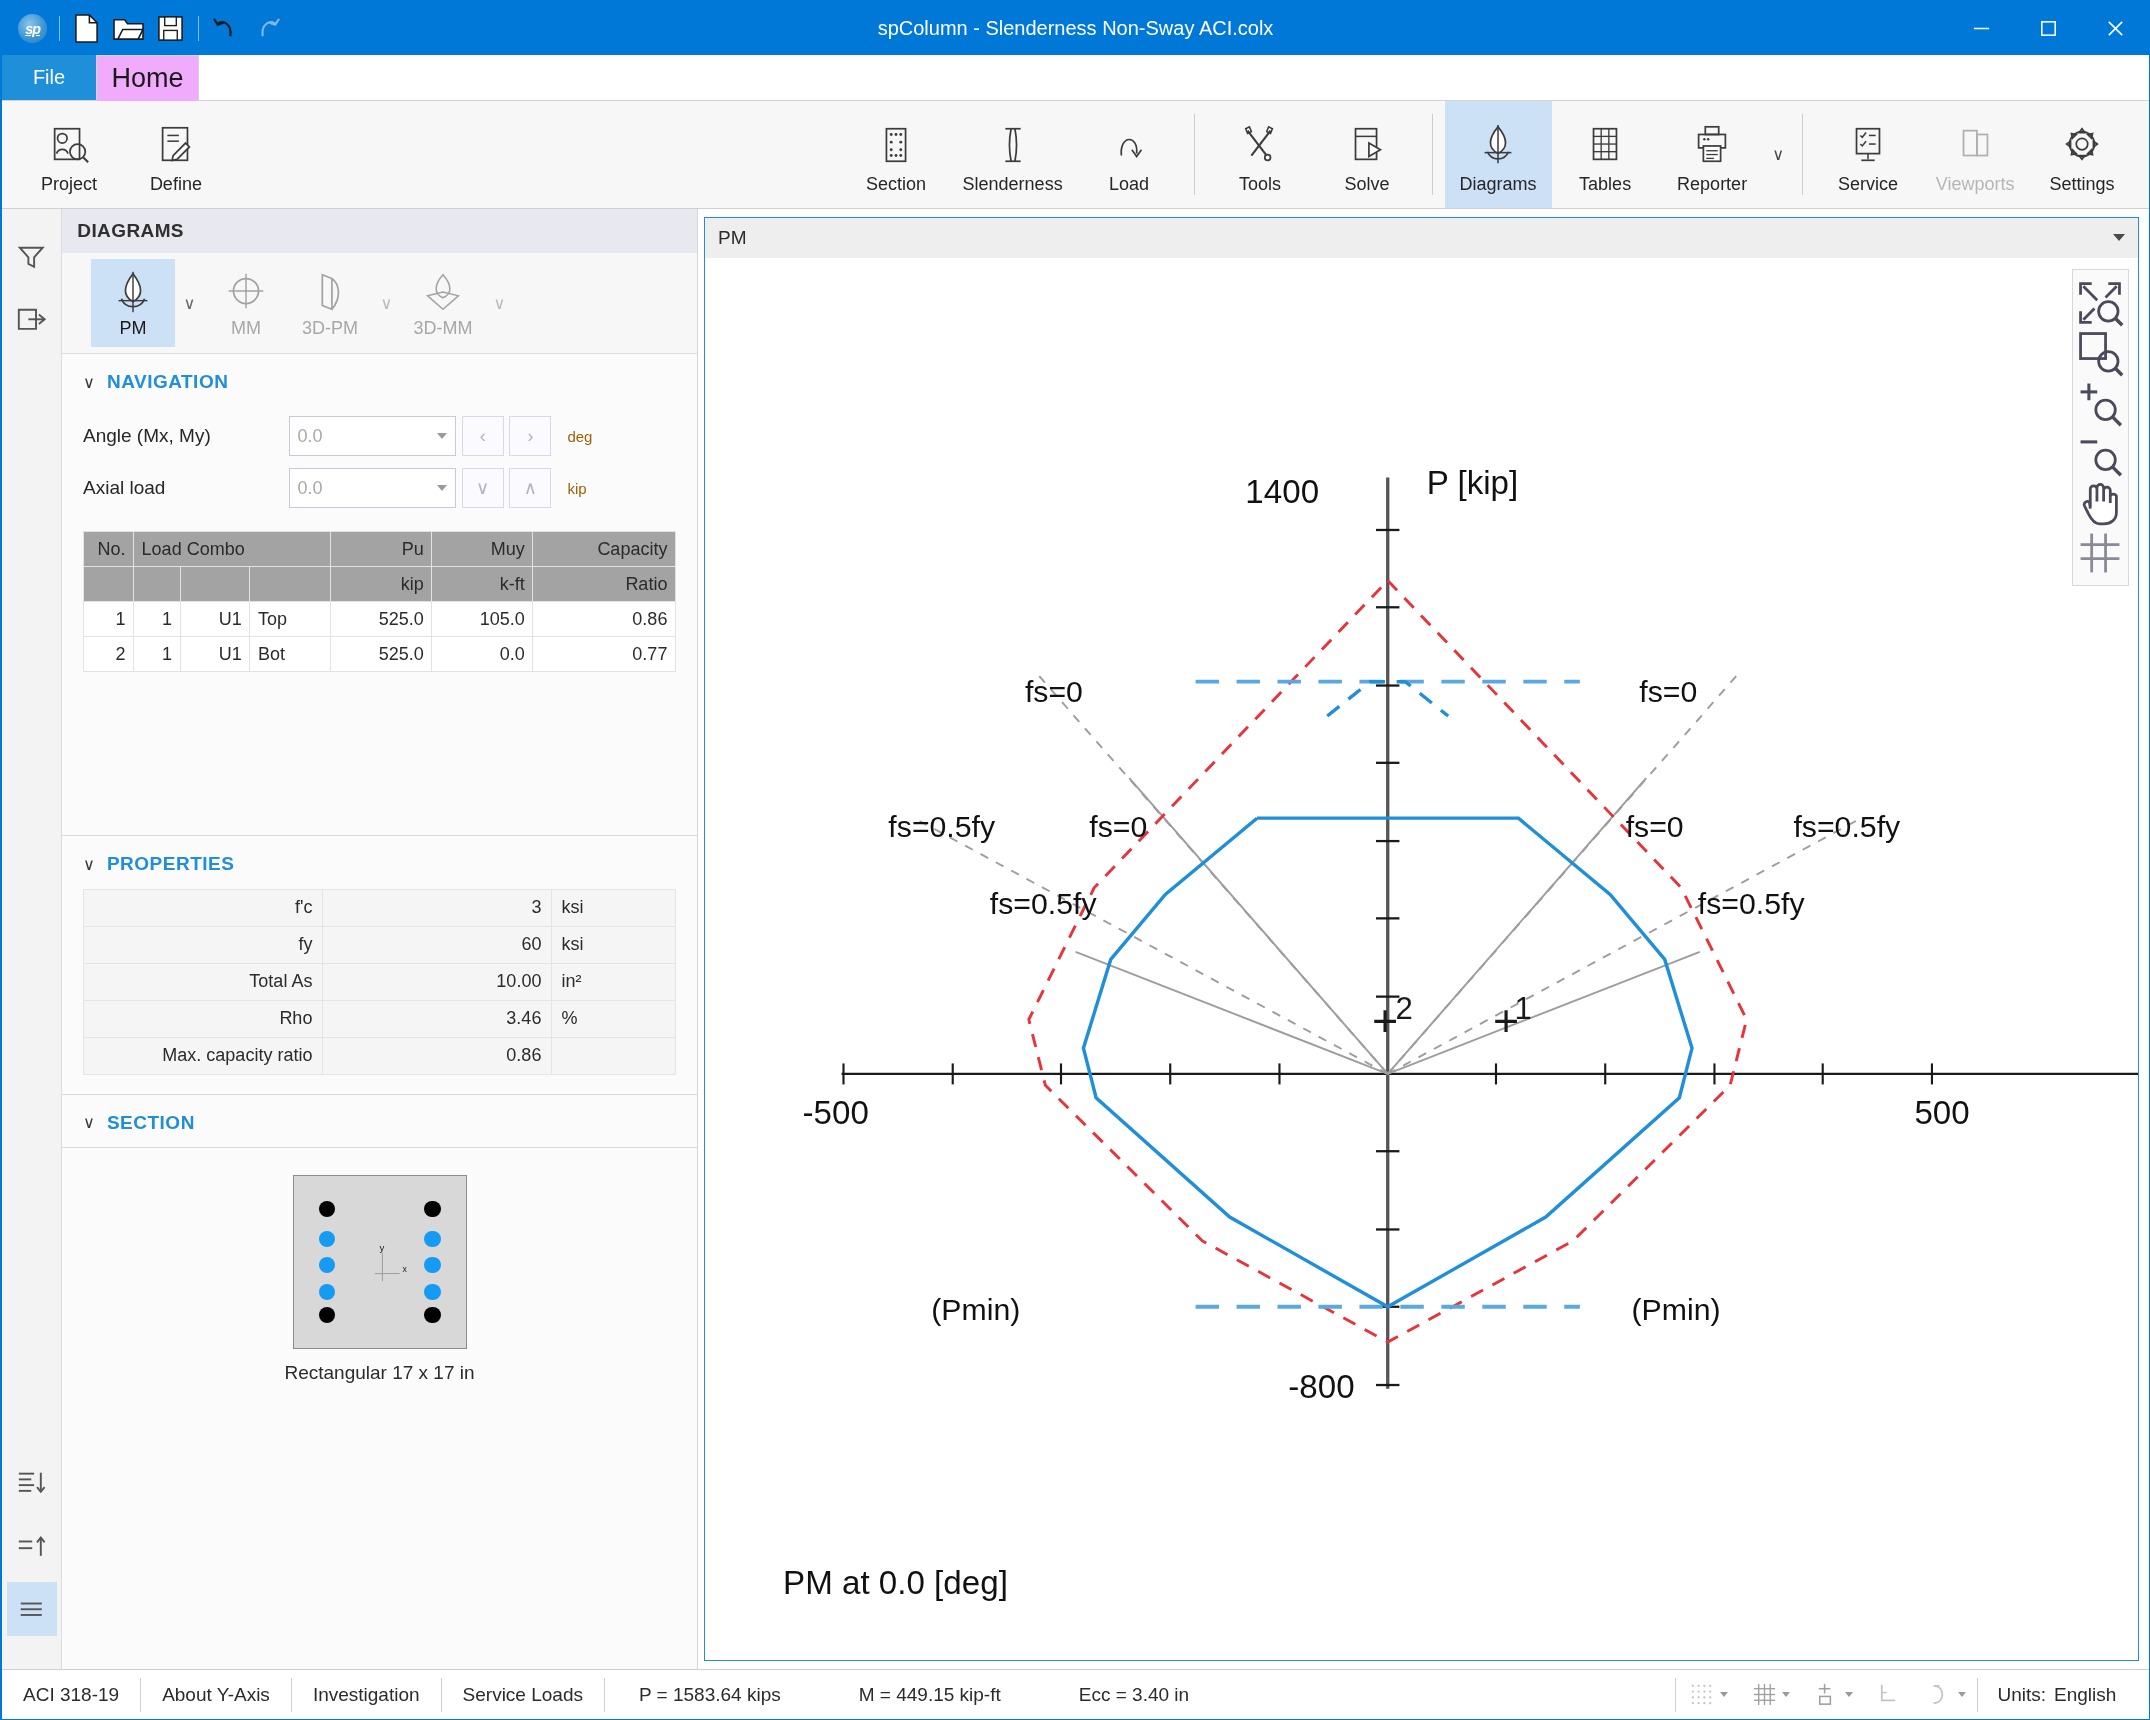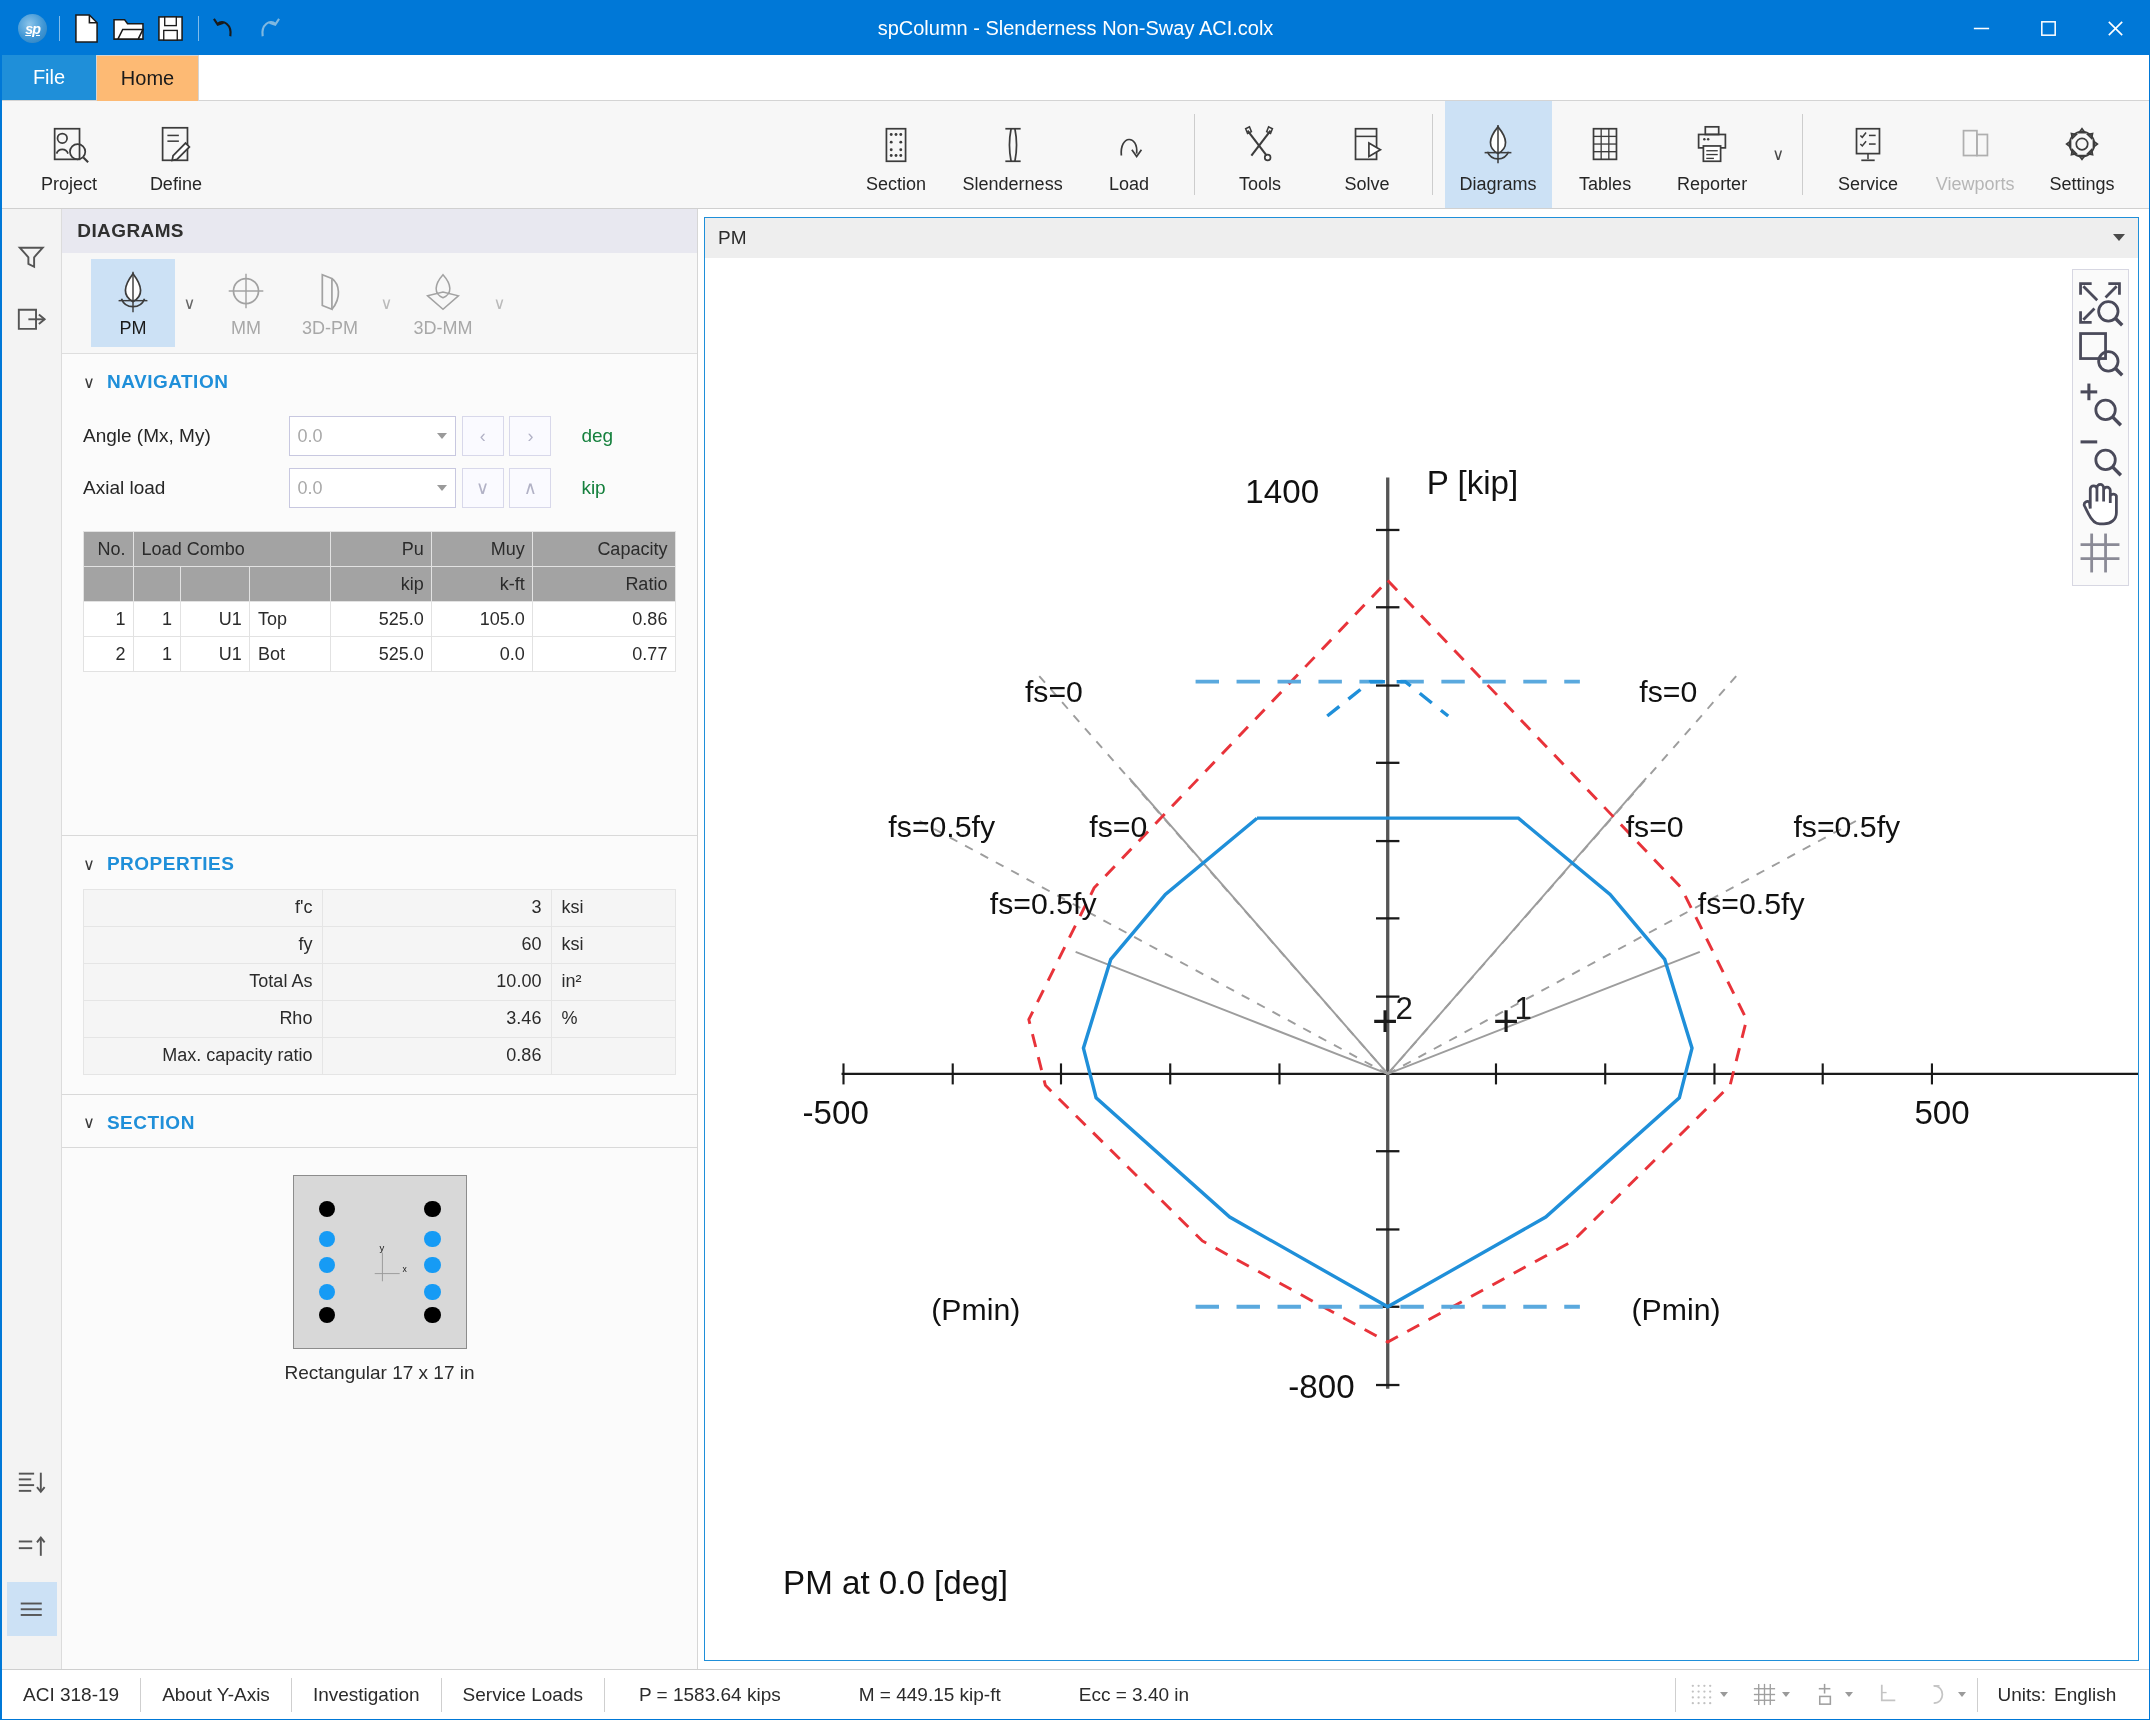--- a/index.html
+++ b/index.html
@@ -49,23 +49,23 @@
   .tabstrip {
     height: 46px; background: #ffffff; display: flex; align-items: flex-end;
     flex: 0 0 46px; border-bottom: 1px solid #d4d4d4;
   }
   .tab-file {
     width: 94px; height: 46px; background: #1f8fd9; color: #fff;
     display: flex; align-items: center; justify-content: center;
     font-size: 20px;
   }
   .tab-home {
-    min-width: 103px; height: 46px; background: #fdba74;
+    min-width: 103px; height: 46px; background: #f0abfc;
     display: flex; align-items: center; justify-content: center;
-    font-size: 20px; color: #1a1a1a;
+    font-size: 27px; color: #1a1a1a;
     border-top: 1px solid #d4d4d4; border-left: 1px solid #d4d4d4; border-right: 1px solid #d4d4d4;
     margin-bottom: -1px;
   }
   .tab-rest { flex: 1; height: 46px; background: #fff; }
 
   
   .ribbon {
     height: 108px; flex: 0 0 108px; background: #f7f7f7;
     border-bottom: 1px solid #d0d0d0;
     display: flex; align-items: stretch; padding: 0 13.4px;
@@ -152,21 +152,21 @@
   .nav-input .tri {
     margin-left: auto; width: 0; height: 0;
     border-left: 5.7px solid transparent; border-right: 5.7px solid transparent;
     border-top: 6.7px solid #9a9a9a;
   }
   .spin {
     width: 42px; height: 40px; border: 1px solid #d8d8ea; background: #fafaff;
     display: flex; align-items: center; justify-content: center;
     color: #b2b2c6; font-size: 18px; margin-left: 5.7px;
   }
-  .nav-unit { margin-left: 30px; font-size: 19px; color: #15803d; }
+  .nav-unit { margin-left: 16px; font-size: 15px; color: #a16207; }
 
   
   .combo-wrap { padding: 17px 21px 0 21px; }
   table.grid { border-collapse: collapse; width: 100%; font-size: 18px; color: #2b2b2b; }
   table.grid th, table.grid td {
     border: 1px solid #e2e2e2; padding: 3.8px 7.6px; height: 35px;
     background: #a3a3a3; font-weight: normal; text-align: right; white-space: nowrap;
   }
   table.grid tr.datarow td { background: #fff; }
   table.grid th.l, table.grid td.l { text-align: left; }

